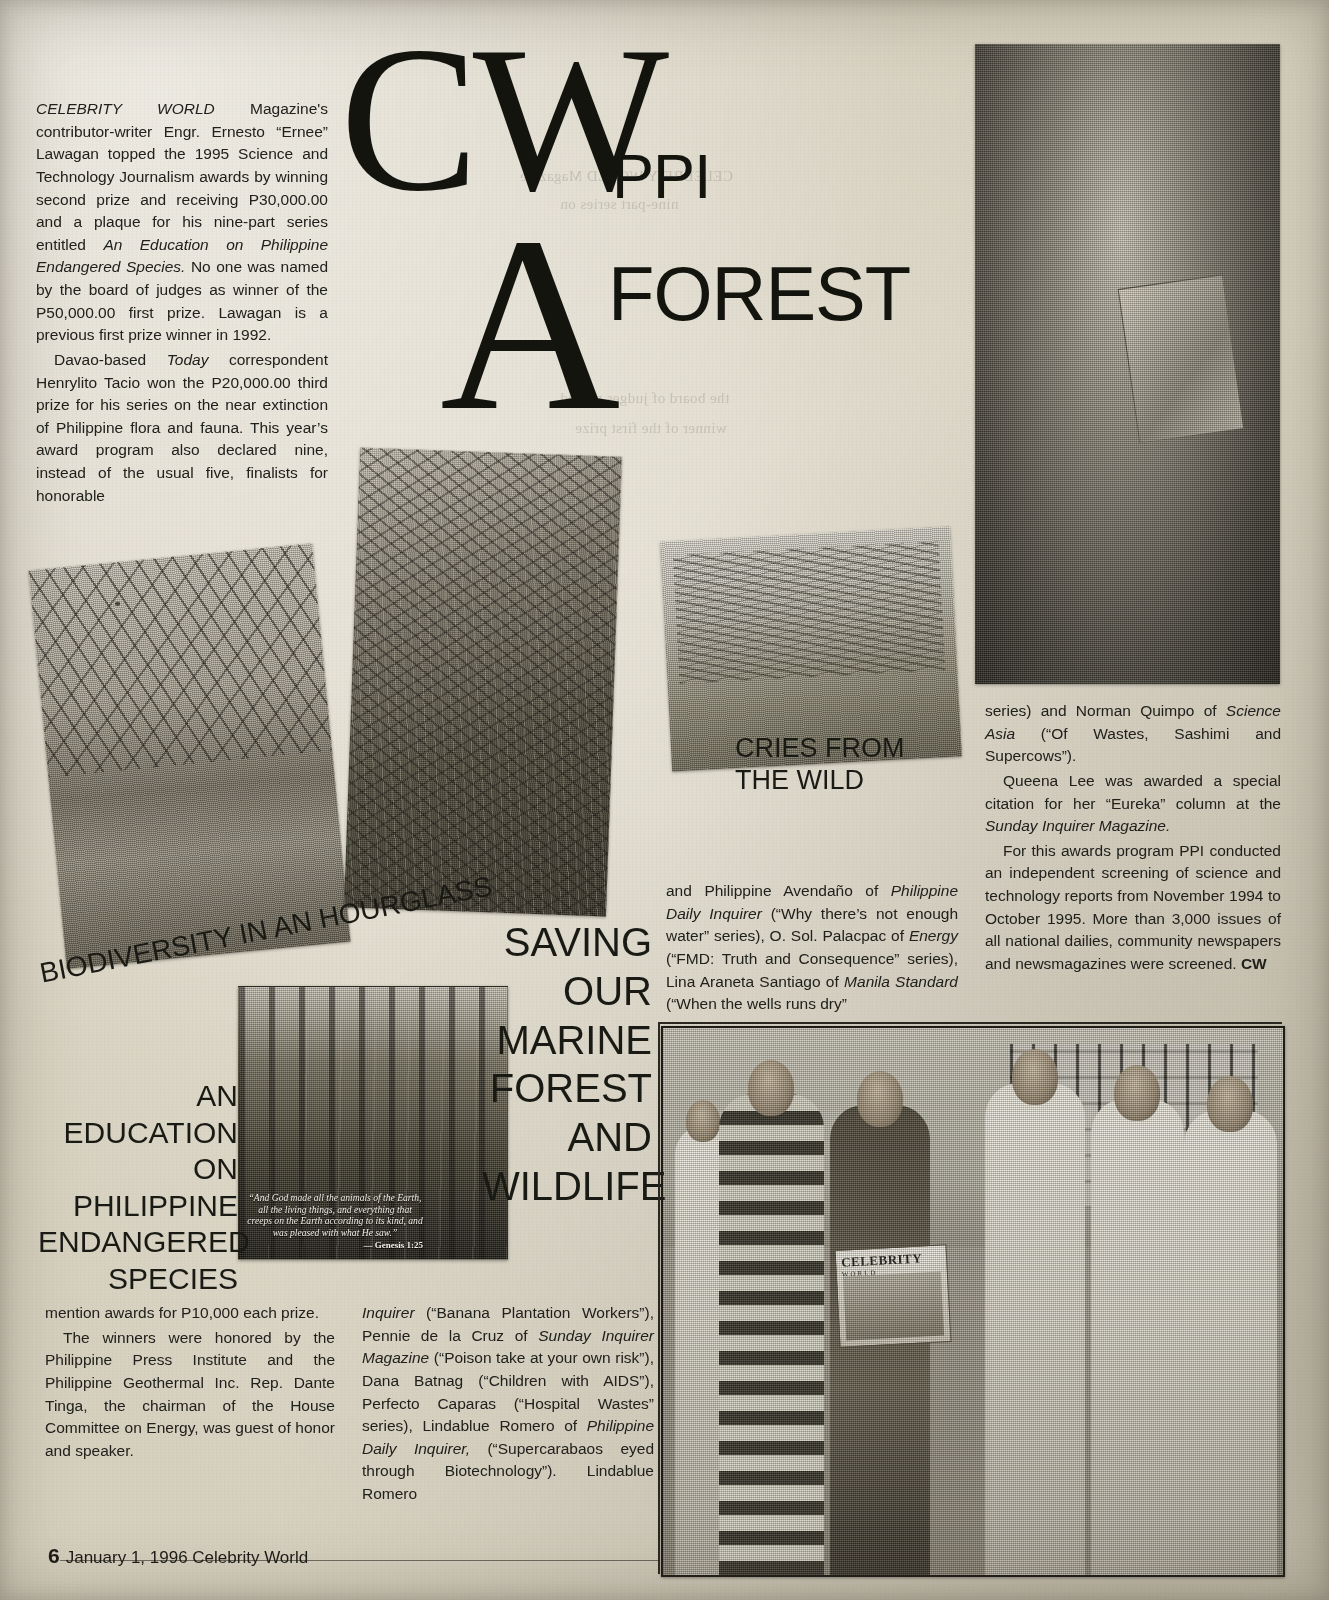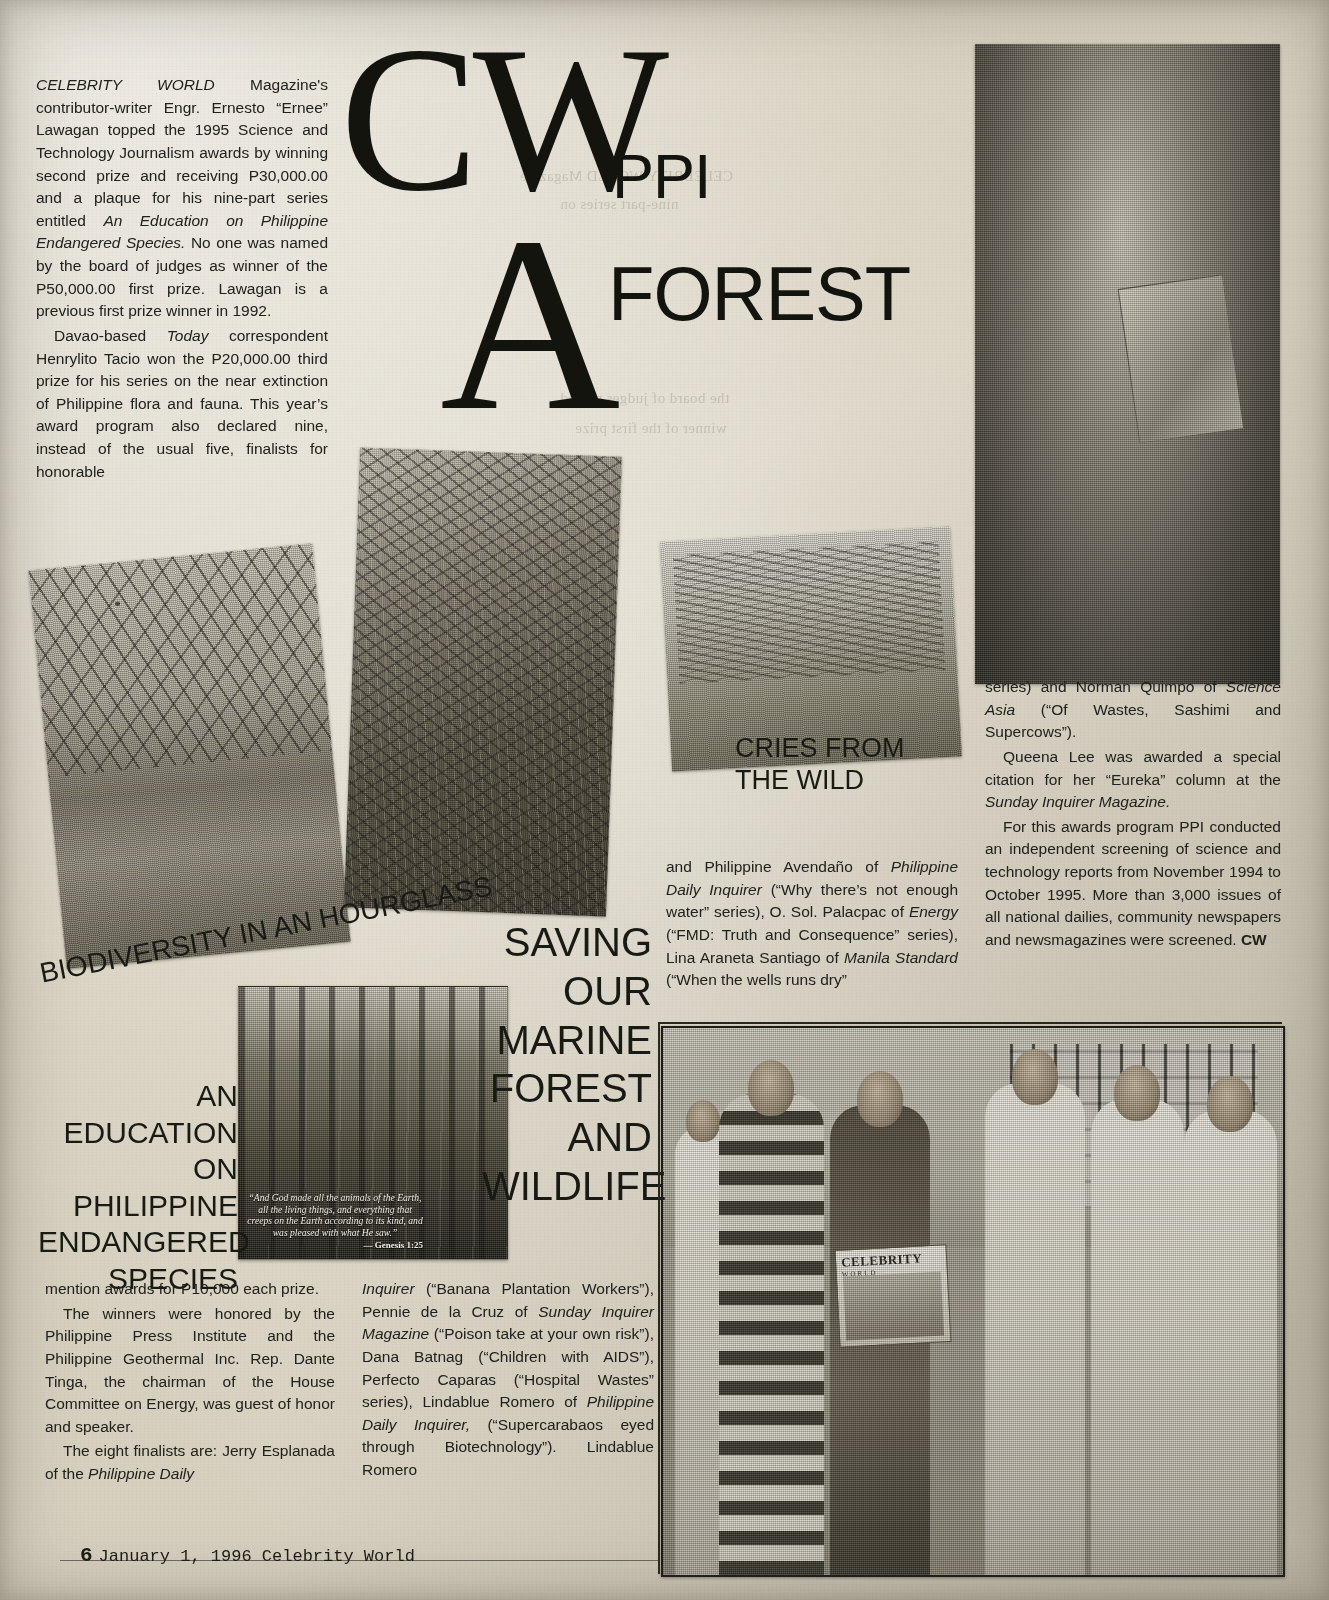--- a/index.html
+++ b/index.html
@@ -43,21 +43,21 @@
   .layer { position: absolute; }
 
   
   .body-col {
     font-size: 15.5px;
     line-height: 1.46;
     text-align: justify;
     color: #20201c;
   }
   .body-col p { margin: 0 0 2px 0; text-indent: 18px; }
-  .body-col p.noindent { text-indent: 0; }
+  .body-col p.noindent { text-indent: 0; margin-top: 24px; }
   .it { font-style: italic; }
   .bd { font-weight: bold; }
 
   
   #headline {
     left: 340px;
     top: 24px;
     width: 650px;
     height: 470px;
     color: #14140f;
@@ -267,25 +267,24 @@
   #col-right { left: 985px; top: 676px; width: 296px; }
   #col-bl-1 { left: 45px; top: 1278px; width: 290px; }
   #col-bl-2 { left: 362px; top: 1278px; width: 292px; }
 
   
   .rule { position: absolute; background: #2a2720; }
 
   
   #footer {
     position: absolute; left: 48px; top: 1544px;
-    font-family: Liberation Mono, monospace;
+    font-family: Liberation Sans, sans-serif;
     font-size: 17px;
     color: #1c1a15;
     white-space: nowrap;
-    margin-left: 32px;
   }
   #footer .pg {
     font-weight: bold; font-size: 21px; margin-right: 6px;
   }
   
   .ghost {
     position: absolute;
     color: rgba(80,74,58,0.20);
     font-family: "Liberation Serif", serif;
     font-size: 15px;
@@ -393,21 +392,20 @@
     <p><span>For this awards program PPI conducted an independent screening of science and technology reports from November 1994 to October 1995. More than 3,000 issues of all national dailies, community newspapers and newsmagazines were screened.</span> <span class="bd">CW</span></p>
   </div>
 
   <div class="body-col layer" style="left:666px; top:856px; width:292px;">
     <p class="noindent"><span>and Philippine Avendaño of </span><span class="it">Philippine Daily Inquirer</span><span> (“Why there’s not enough water” series), O. Sol. Palacpac of </span><span class="it">Energy</span><span> (“FMD: Truth and Consequence” series), Lina Araneta Santiago of </span><span class="it">Manila Standard</span><span> (“When the wells runs dry”</span></p>
   </div>
 
   <div class="body-col layer" id="col-bl-1">
     <p class="noindent">mention awards for P10,000 each prize.</p>
     <p>The winners were honored by the Philippine Press Institute and the Philippine Geothermal Inc. Rep. Dante Tinga, the chairman of the House Committee on Energy, was guest of honor and speaker.</p>
-    <p><span>The eight finalists are: Jerry Esplanada of the </span><span class="it">Philippine Daily</span></p>
   </div>
 
   <div class="body-col layer" id="col-bl-2">
     <p class="noindent"><span class="it">Inquirer</span><span> (“Banana Plantation Workers”), Pennie de la Cruz of </span><span class="it">Sunday Inquirer Magazine</span><span> (“Poison take at your own risk”), Dana Batnag (“Children with AIDS”), Perfecto Caparas (“Hospital Wastes” series), Lindablue Romero of </span><span class="it">Philippine Daily Inquirer,</span><span> (“Supercarabaos eyed through Biotechnology”). Lindablue Romero</span></p>
   </div>
 
   <div class="rule" style="left:658px; top:1022px; width:624px; height:2px;"></div>
   <div class="rule" style="left:658px; top:1022px; width:2px; height:552px;"></div>
   <div class="rule" style="left:60px; top:1560px; width:600px; height:1px; opacity:.6;"></div>
 

